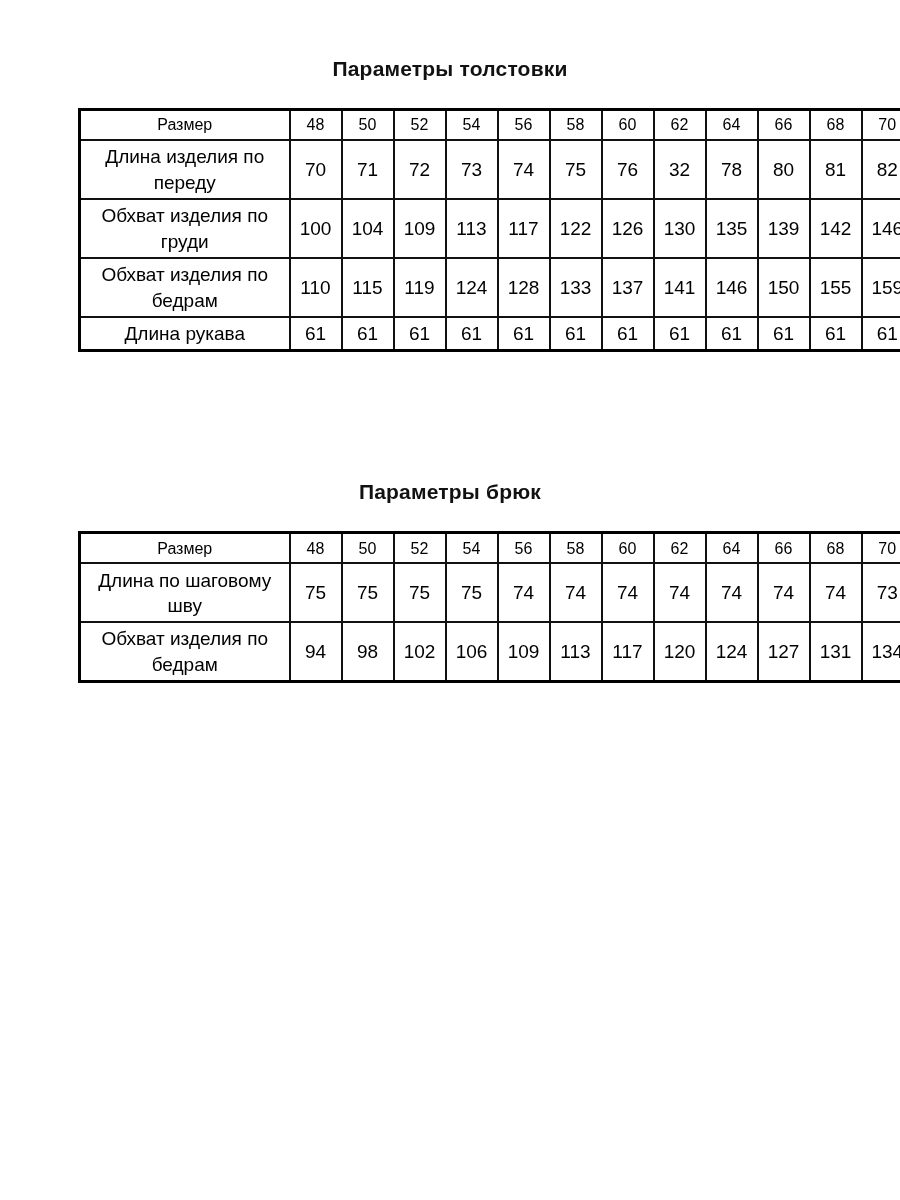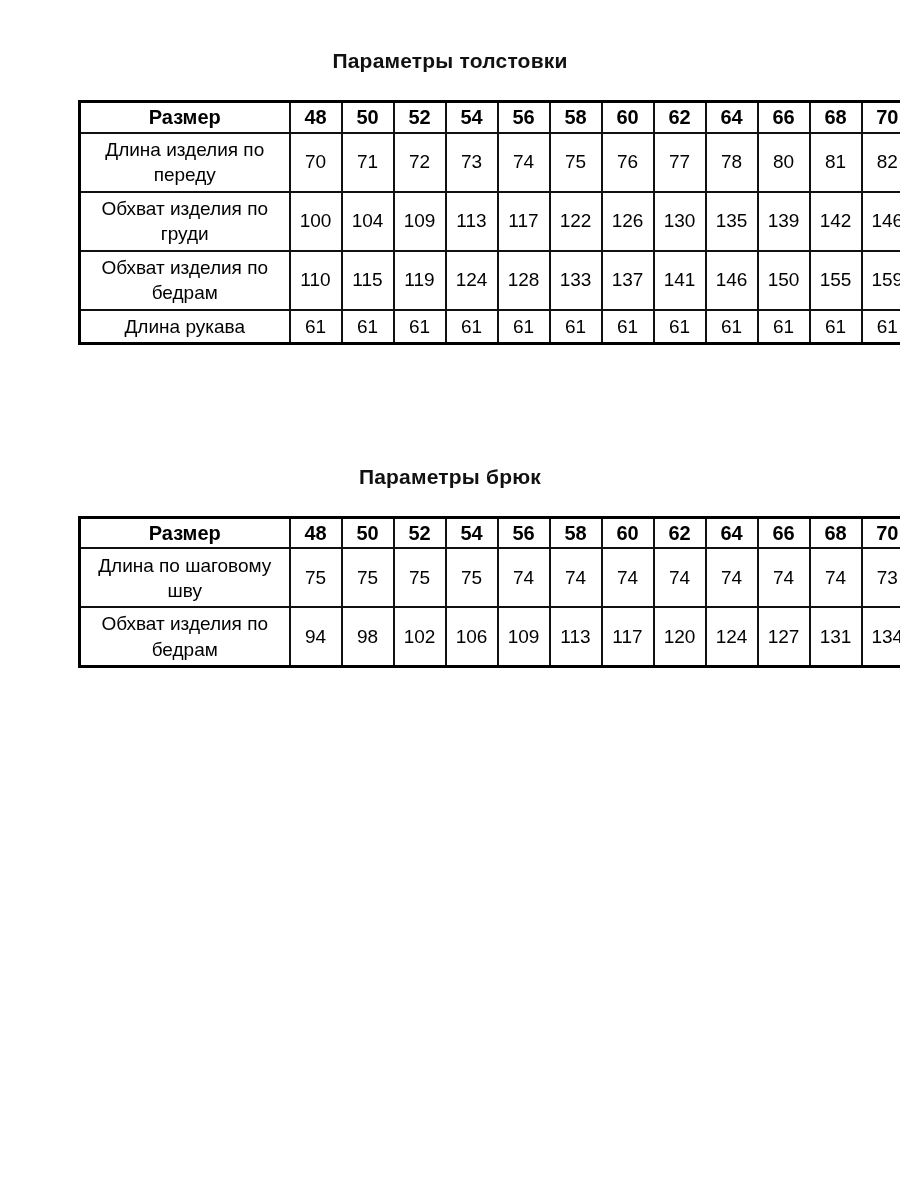--- a/index.html
+++ b/index.html
@@ -11,21 +11,21 @@
     position: relative;
     width: 900px;
     height: 1200px;
     background: #ffffff;
     font-family: "Liberation Sans", sans-serif;
     color: #000000;
     overflow: hidden;
   }
   .table-section {
     width: 744px;
-    margin: 0 auto;
+    margin: 8px auto;
   }
   .table-title {
     font-size: 21px;
     font-weight: bold;
     text-align: center;
     color: #111111;
     margin: 0 0 27px 0;
     letter-spacing: 0.2px;
   }
   .section-1 .table-title { padding-top: 49px; }
@@ -40,22 +40,22 @@
   table.size-table td {
     border: 2px solid #111111;
     text-align: center;
     vertical-align: middle;
     font-size: 19px;
     line-height: 1.33;
     padding: 3px 1px;
     overflow: hidden;
   }
   table.size-table th {
-    font-weight: bold;
-    font-size: 20px;
+    font-weight: normal;
+    font-size: 16px;
     height: 26px;
     padding: 1px 1px;
   }
   table.size-table col.label-col { width: 210px; }
   table.size-table col.size-col  { width: 52px; }
   table.size-table td.row-label {
     font-size: 19px;
     padding: 3px 12px;
   }
   table.size-table td.value-cell {
@@ -107,21 +107,21 @@
         <tbody>
           <tr>
             <td class="row-label">Длина изделия по переду</td>
             <td class="value-cell">70</td>
             <td class="value-cell">71</td>
             <td class="value-cell">72</td>
             <td class="value-cell">73</td>
             <td class="value-cell">74</td>
             <td class="value-cell">75</td>
             <td class="value-cell">76</td>
-            <td class="value-cell">77</td>
+            <td class="value-cell">32</td>
             <td class="value-cell">78</td>
             <td class="value-cell">80</td>
             <td class="value-cell">81</td>
             <td class="value-cell">82</td>
           </tr>
           <tr>
             <td class="row-label">Обхват изделия по груди</td>
             <td class="value-cell">100</td>
             <td class="value-cell">104</td>
             <td class="value-cell">109</td>

